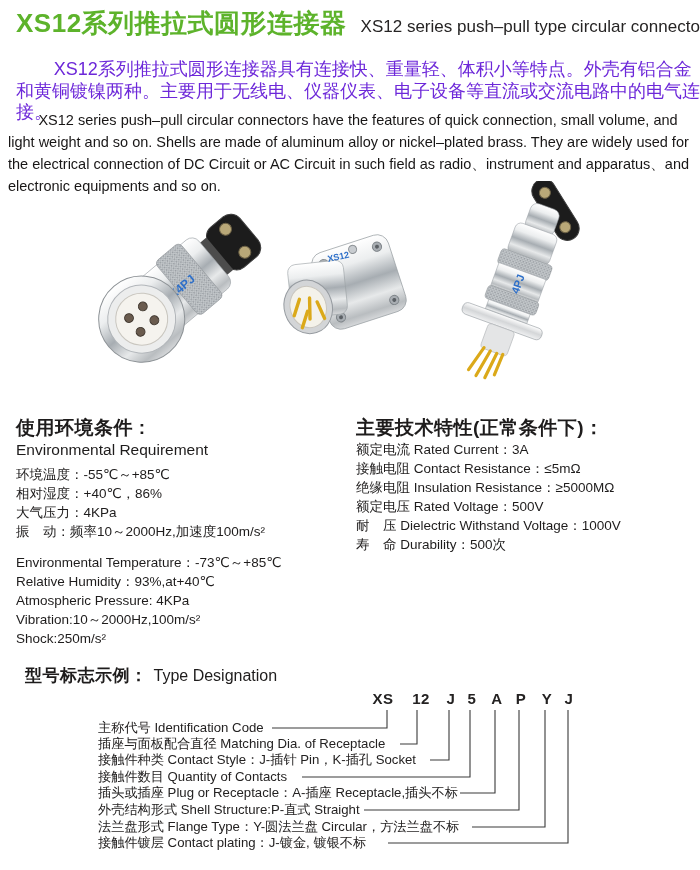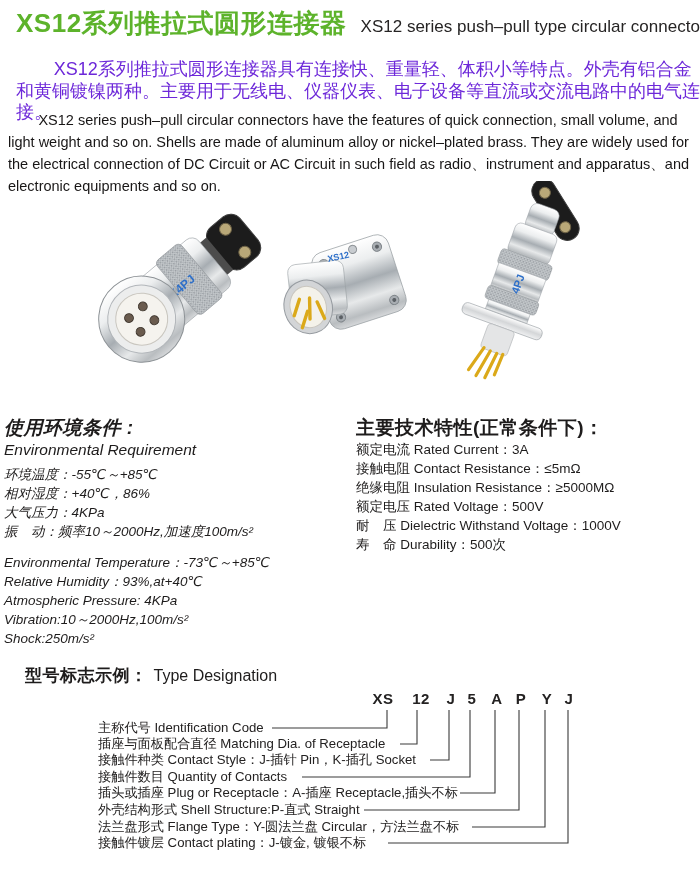--- a/index.html
+++ b/index.html
@@ -18,21 +18,21 @@
               font-size:18px; line-height:21.5px; text-indent:2.1em; color:#6d28d9; }
   .intro-en { position:absolute; top:109px; left:8px; width:686px;
               font-size:14.5px; line-height:22px; text-indent:2.1em; color:#181616; }
 
   .photo { position:absolute; }
   .photo-1 { left:98px;  top:181px; }
   .photo-2 { left:275px; top:220px; }
   .photo-3 { left:430px; top:181px; }
 
   .spec-col { position:absolute; top:416px; }
-  .spec-col-left  { left:4px;   width:330px;font-style:italic; }
+  .spec-col-left  { left:16px;   width:330px; }
   .spec-col-right { left:344px; width:352px;margin-left:12px; }
   .spec-h-zh { font-size:19px; font-weight:bold; line-height:24px; letter-spacing:0.5px; }
   .spec-h-en { font-size:15.5px; line-height:19px; margin-bottom:6px; }
   .spec-line { font-size:13.5px; line-height:19px; white-space:nowrap; }
   .spec-gap  { height:12px; }
 
   .type-heading { position:absolute; top:664px; left:25px; display:flex; align-items:baseline; }
   .type-heading .zh { font-size:17px; font-weight:bold; letter-spacing:0.5px; }
   .type-heading .en { font-size:16px; margin-left:6px; }
 

